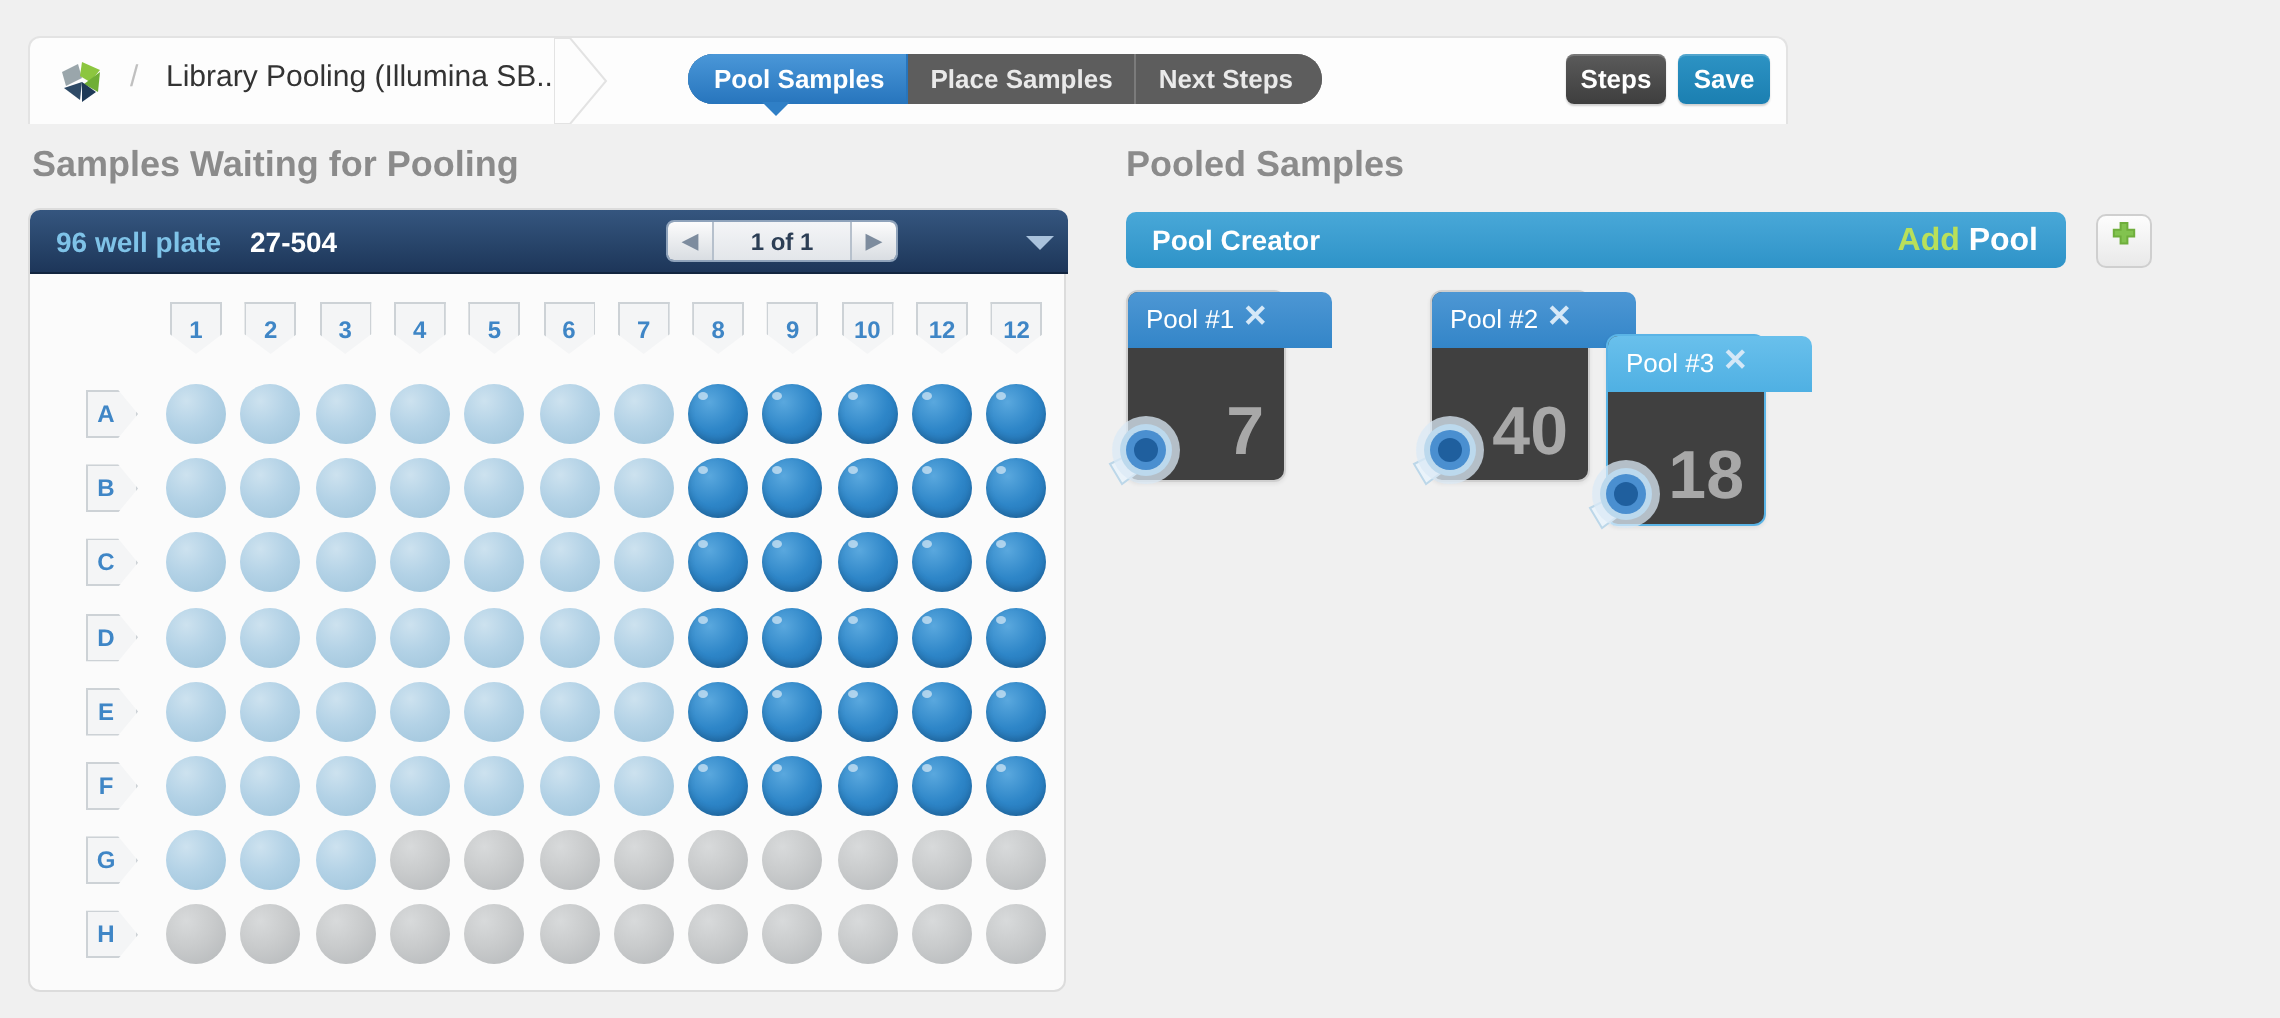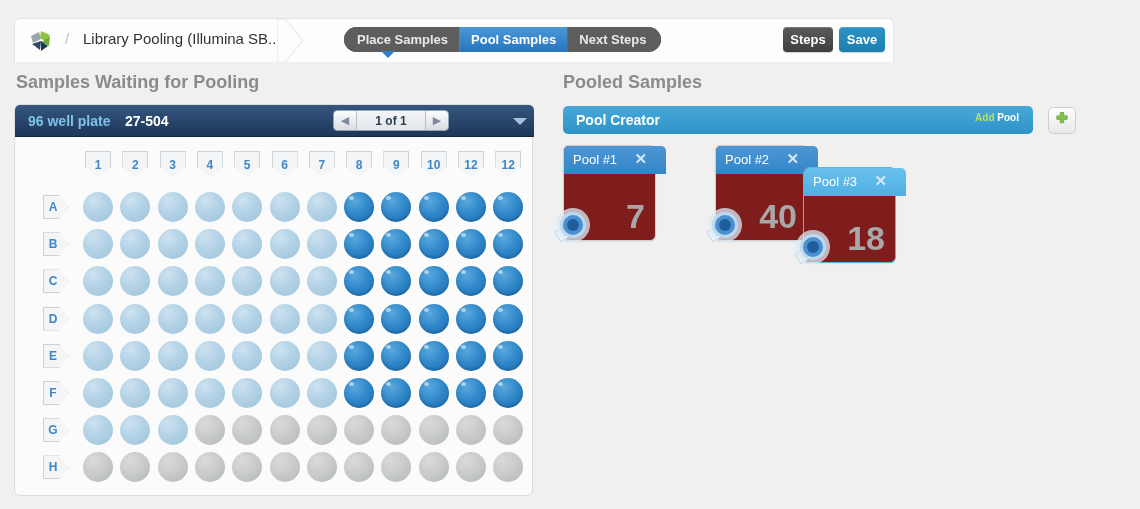--- a/index.html
+++ b/index.html
@@ -209,37 +209,37 @@
     width: 470px; height: 28px;
     border-radius: 5px;
     background-image: linear-gradient(#49a8d8, #2e93c8);
   }
   .pool-head-title {
     position: absolute; left: 13px; top: 6px;
     font-size: 14px; font-weight: bold; color: #fff;
   }
   .add-pool {
     position: absolute; right: 14px; top: 6px;
-    font-size: 10px; font-weight: bold; color: #fff;
+    font-size: 16px; font-weight: bold; color: #fff;
     white-space: nowrap;
   }
   .add-pool .kw { color: #b9e05a; }
   .add-btn {
     position: absolute; left: 1048px; top: 107px;
     width: 28px; height: 27px;
     border-radius: 5px;
     background-image: linear-gradient(#fdfdfd, #e9e9e9);
     border: 1px solid #cfcfcf;
     display: flex; align-items: center; justify-content: center;
   }
 
   .pool-card {
     position: absolute; top: 145px;
-    width: 93px; height: 96px;
-    background: #7f1d1d;
+    width: 80px; height: 96px;
+    background: #404040;
     border: 1px solid #cfcfcf;
     border-radius: 6px;
     box-shadow: 0 1px 2px rgba(0,0,0,.07);
   }
   .pool-card.selected { border: 1px solid #5ab4e6; }
   .pc-head {
     position: absolute; left: 0; top: 0;
     width: 102px; height: 28px;
     border-radius: 5px 5px 0 0;
     background-image: linear-gradient(#4d97d4, #3385c8);
@@ -285,22 +285,22 @@
     <div class="crumb-slash">/</div>
     <div class="crumb-text">Library Pooling (Illumina SB...</div>
     <div class="crumb-arrow">
       <svg width="30" height="43" viewBox="0 0 30 43">
         <path d="M0,0 L8,0 L26,21.5 L8,43 L0,43 Z" fill="#fdfdfd" stroke="#e3e3e3" stroke-width="1"></path>
       </svg>
     </div>
   </div>
 
   <div class="tabgroup">
+    <div class="tab active">Pool Samples</div>
     <div class="tab">Place Samples</div>
-    <div class="tab active">Pool Samples</div>
     <div class="tab">Next Steps</div>
   </div>
   <div class="tab-pointer"></div>
 
   <div class="btn-abort">Steps</div>
   <div class="btn-save">Save</div>
 </div>
 
 <div class="sec-title" id="t-left">Samples Waiting for Pooling</div>
 <div class="sec-title" id="t-right">Pooled Samples</div>

